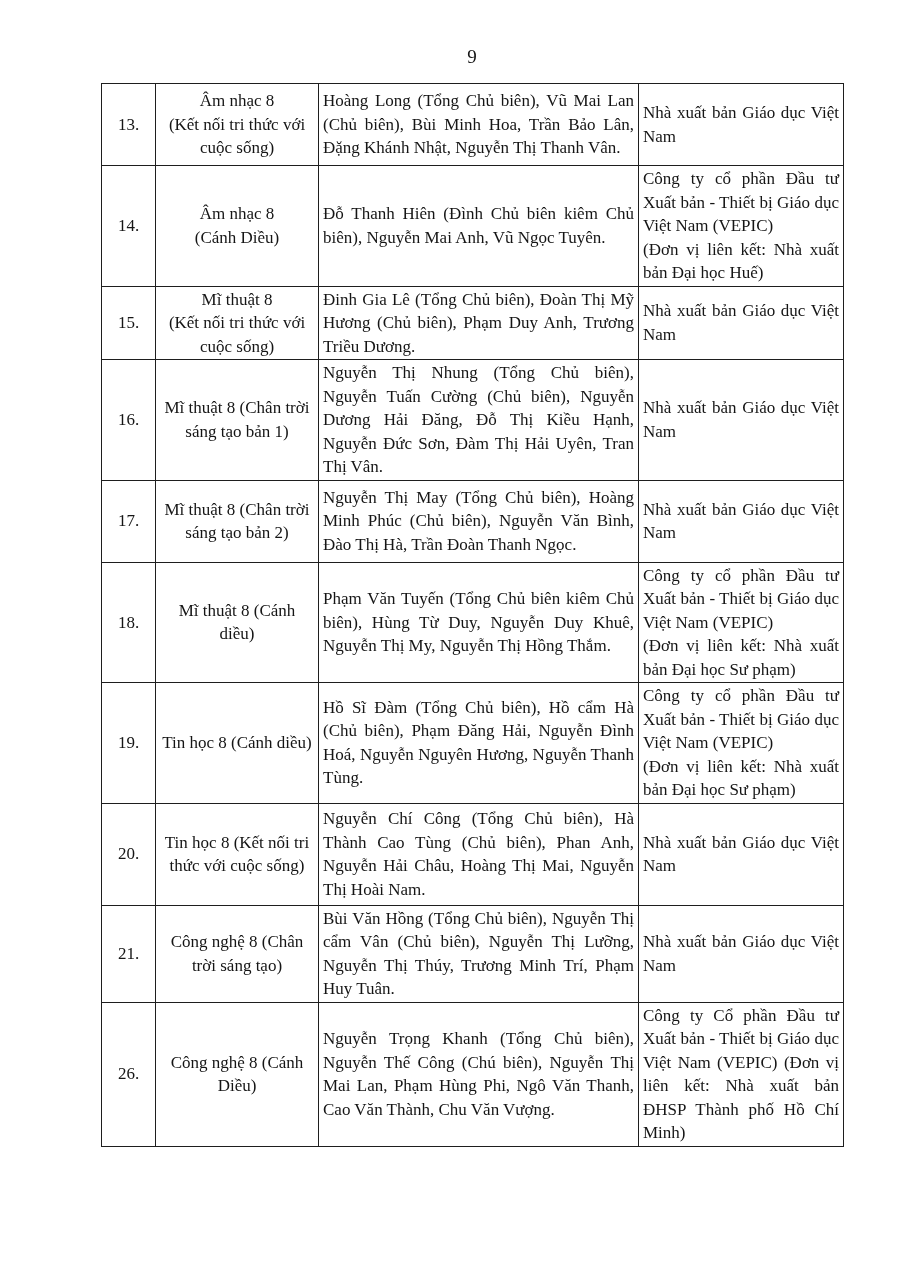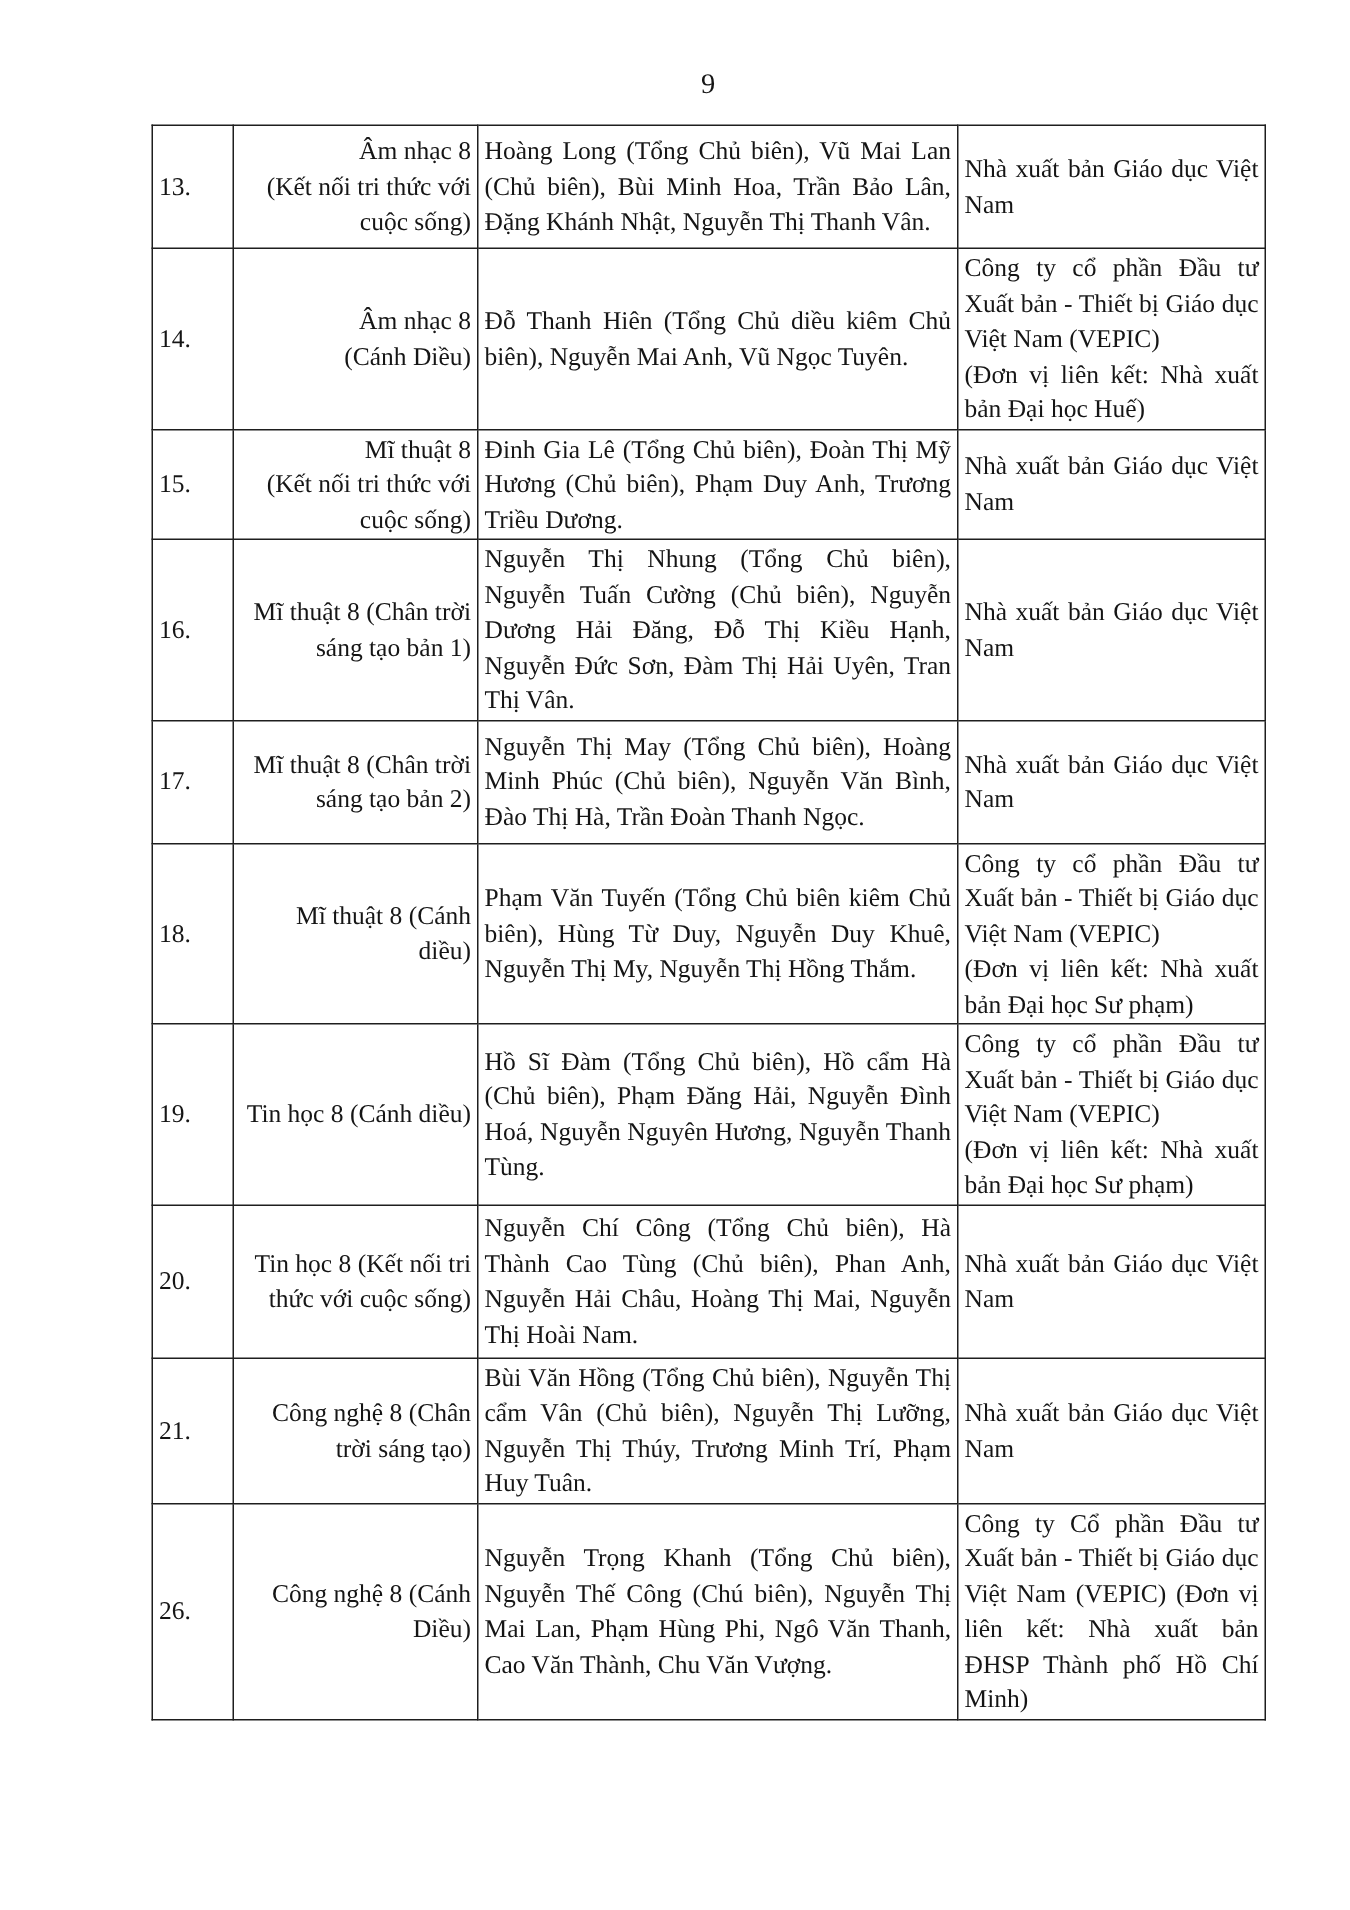--- a/index.html
+++ b/index.html
@@ -35,25 +35,25 @@
     font-size: 17px;
     line-height: 23.5px;
   }
   table.books td {
     border: 1.5px solid #1e1e1e;
     vertical-align: middle;
     padding: 1px 4px;
     overflow: hidden;
   }
   td.c-no {
-    text-align: left;
+    text-align: center;
     padding: 1px 1px;
   }
   td.c-title {
-    text-align: right;
+    text-align: center;
     white-space: pre-line;
   }
   td.c-authors {
     text-align: justify;
     margin-left: 10px;
   }
   td.c-publisher {
     text-align: justify;
     white-space: pre-line;
   }
@@ -76,21 +76,21 @@
         <td class="c-no">13.</td>
         <td class="c-title">Âm nhạc 8
 (Kết nối tri thức với cuộc sống)</td>
         <td class="c-authors">Hoàng Long (Tổng Chủ biên), Vũ Mai Lan (Chủ biên), Bùi Minh Hoa, Trần Bảo Lân, Đặng Khánh Nhật, Nguyễn Thị Thanh Vân.</td>
         <td class="c-publisher">Nhà xuất bản Giáo dục Việt Nam</td>
       </tr>
       <tr style="height:116px">
         <td class="c-no">14.</td>
         <td class="c-title">Âm nhạc 8
 (Cánh Diều)</td>
-        <td class="c-authors">Đỗ Thanh Hiên (Tổng Chủ diều kiêm Chủ biên), Nguyễn Mai Anh, Vũ Ngọc Tuyên.</td>
+        <td class="c-authors">Đỗ Thanh Hiên (Đình Chủ biên kiêm Chủ biên), Nguyễn Mai Anh, Vũ Ngọc Tuyên.</td>
         <td class="c-publisher">Công ty cổ phần Đầu tư Xuất bản - Thiết bị Giáo dục Việt Nam (VEPIC)
 (Đơn vị liên kết: Nhà xuất bản Đại học Huế)</td>
       </tr>
       <tr style="height:71px">
         <td class="c-no">15.</td>
         <td class="c-title">Mĩ thuật 8
 (Kết nối tri thức với cuộc sống)</td>
         <td class="c-authors">Đinh Gia Lê (Tổng Chủ biên), Đoàn Thị Mỹ Hương (Chủ biên), Phạm Duy Anh, Trương Triều Dương.</td>
         <td class="c-publisher">Nhà xuất bản Giáo dục Việt Nam</td>
       </tr>

